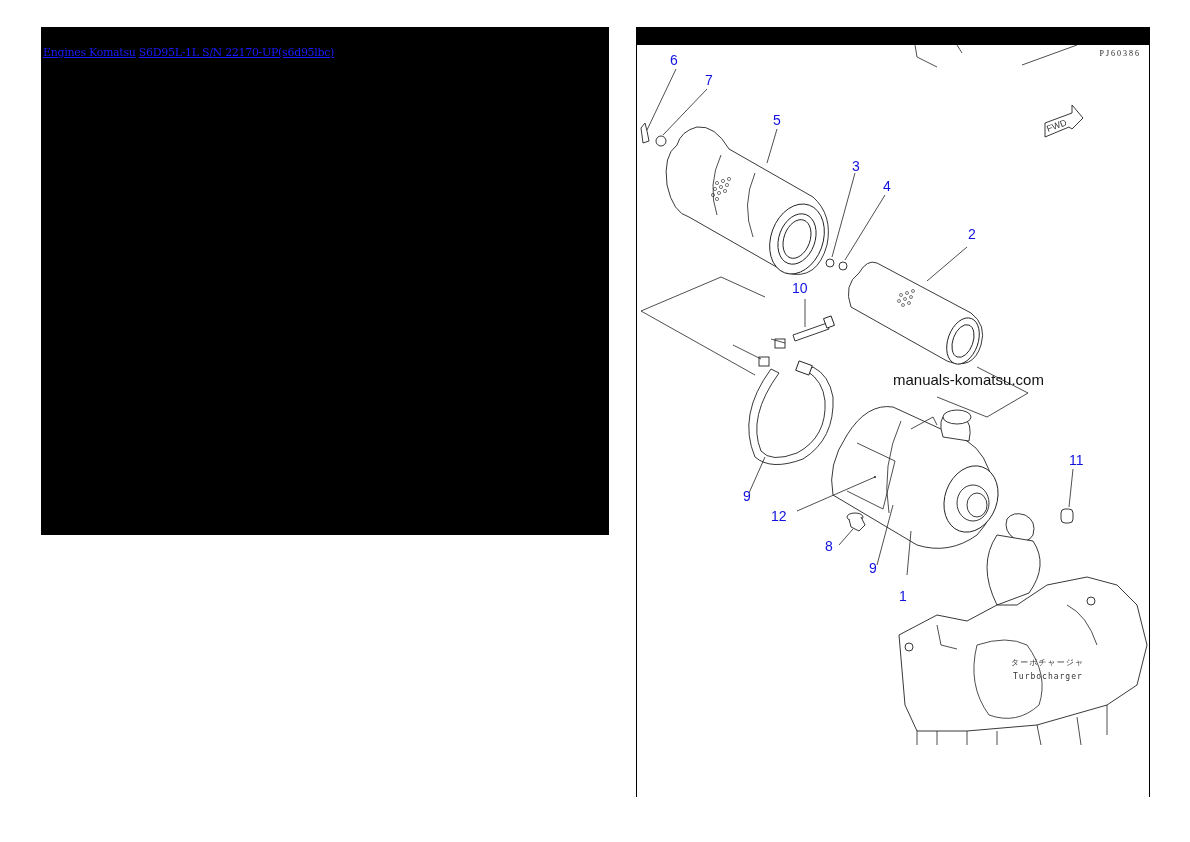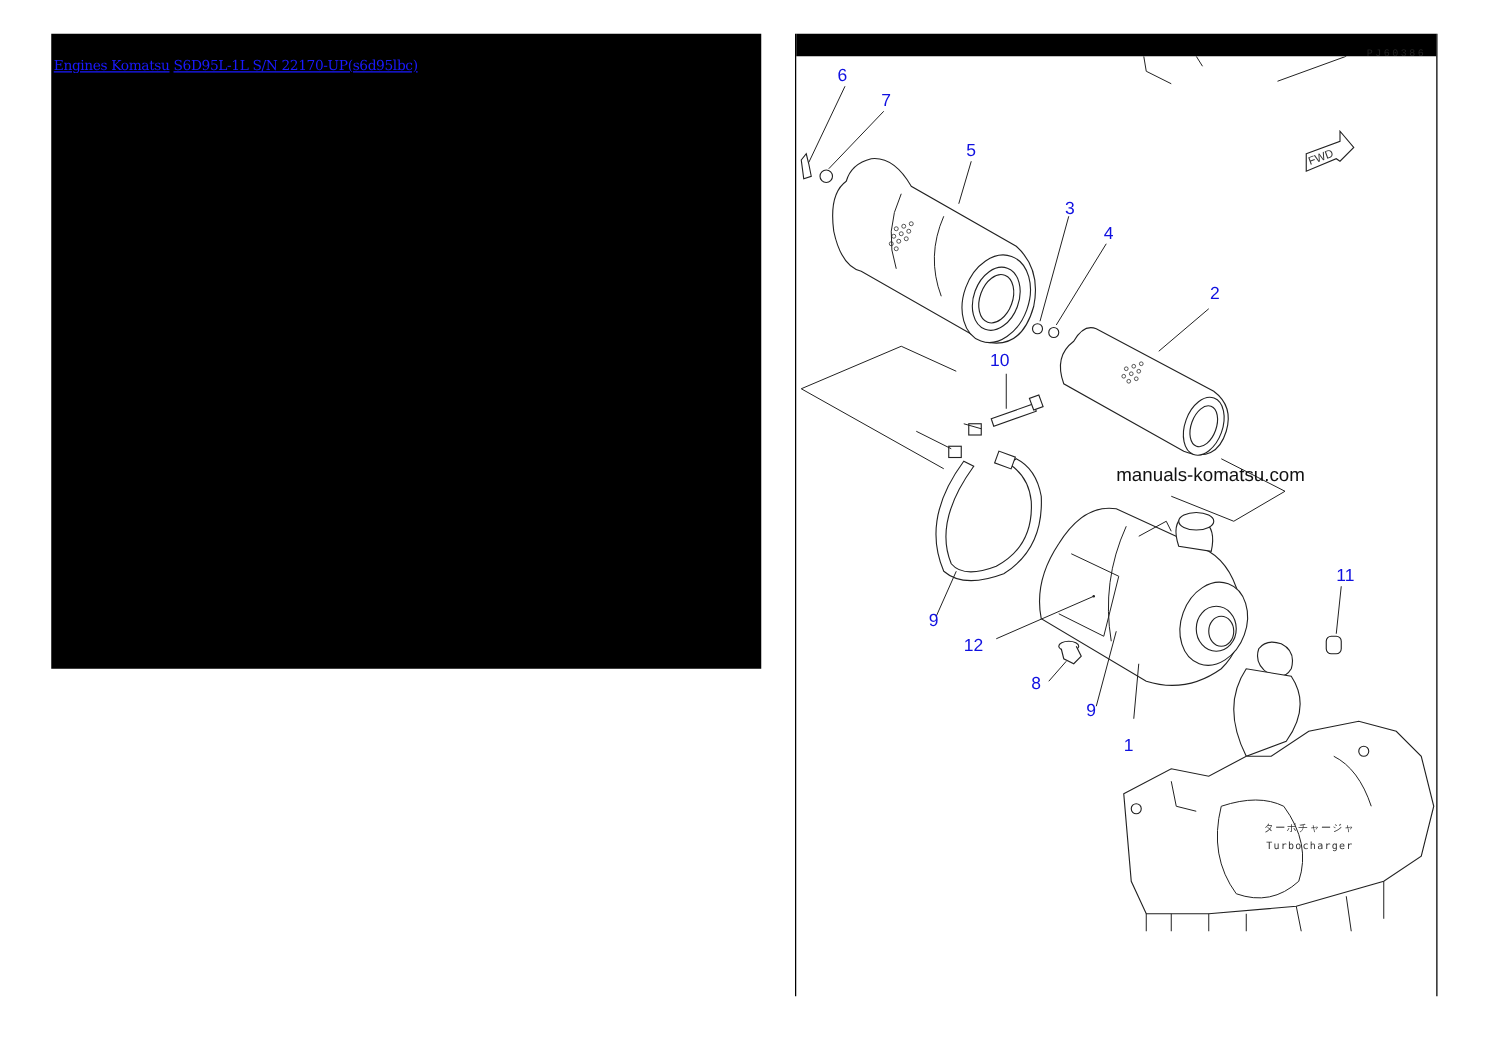--- a/index.html
+++ b/index.html
@@ -3,21 +3,21 @@
   <meta charset="utf-8">
   <style>
     html, body { margin:0; padding:0; background:#ffffff; }
     body { width:1190px; height:842px; position:relative; overflow:hidden; font-family:"Liberation Serif", serif; }
     .left-panel { position:absolute; left:41px; top:27px; width:568px; height:508px; background:#000000; }
     .breadcrumb { position:absolute; left:2px; top:19px; font-family:"DejaVu Serif","Liberation Serif", serif; font-size:11px; white-space:nowrap; letter-spacing:-0.3px; }
     .breadcrumb a { color:#1a1aff; text-decoration:underline; }
     .breadcrumb .sep { color:#1a1aff; }
     .right-panel { position:absolute; left:636px; top:27px; width:512px; height:770px; border-left:1px solid #000; border-right:1px solid #000; background:#fff; }
     .right-header { position:absolute; left:0; top:0; width:512px; height:18px; background:#000; }
-    .diagram-code { position:absolute; right:8px; top:12px; font-family:Liberation Mono, monospace; font-size:8px; letter-spacing:2px; color:#222; }
+    .diagram-code { position:absolute; right:8px; top:22px; font-family:Liberation Serif, serif; font-size:8px; letter-spacing:2px; color:#222; }
     .diagram { position:absolute; left:0; top:18px; width:512px; height:752px; }
     .callout { font-family:"Liberation Sans", sans-serif; font-size:14px; fill:#1010e0; }
     .watermark { font-family:"Liberation Sans", sans-serif; font-size:15px; fill:#111; }
     .ln { stroke:#222; stroke-width:0.8; fill:none; }
     .part { stroke:#222; stroke-width:0.9; fill:#fff; }
   </style>
 </head>
 <body>
 
 <div class="left-panel">

